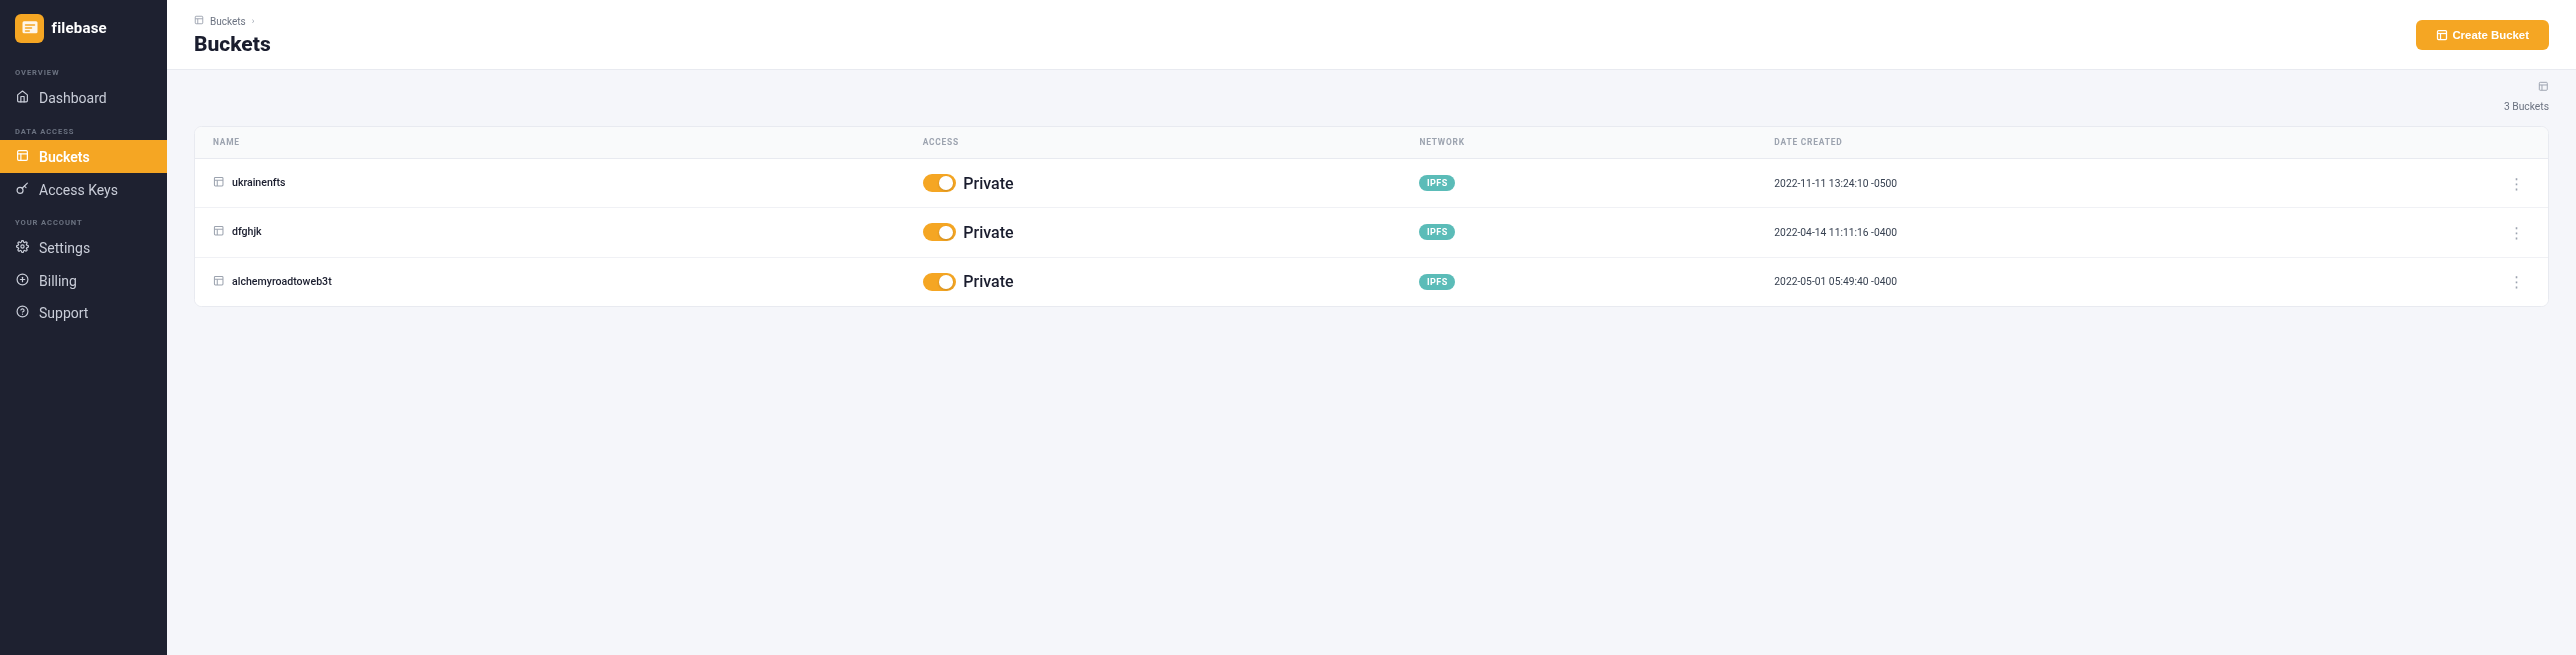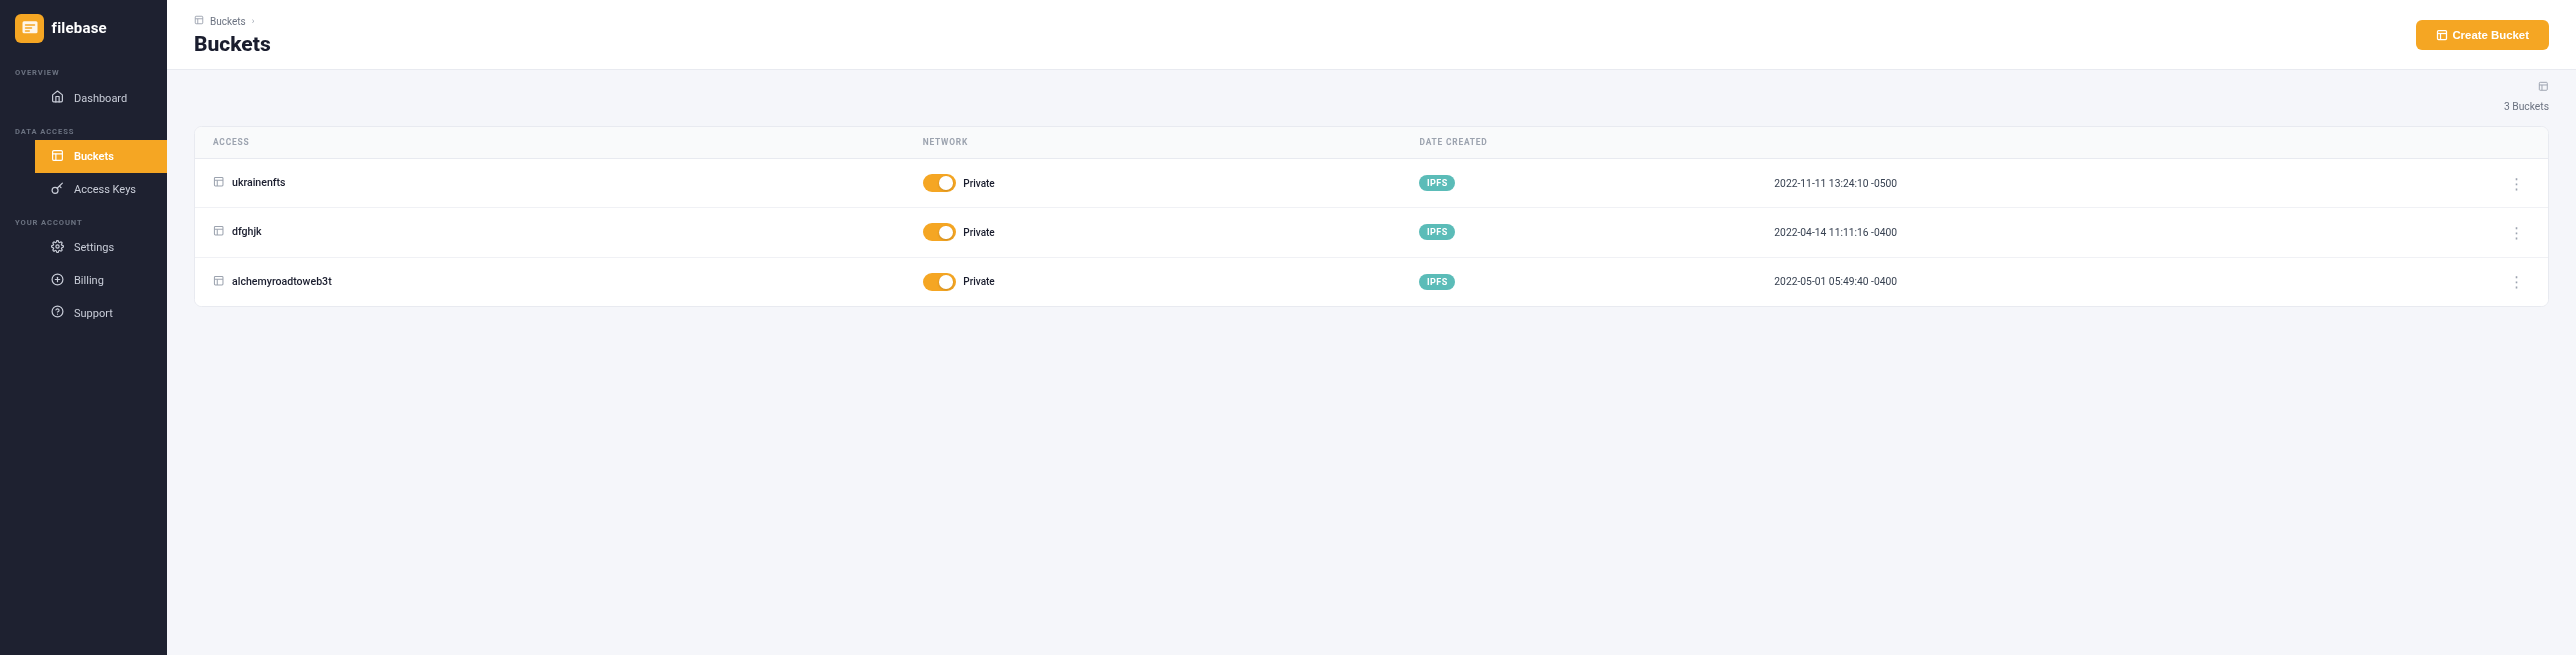--- a/index.html
+++ b/index.html
@@ -45,24 +45,23 @@
       padding: 12px 15px 4.6px 15px;
       text-transform: uppercase;
     }
     .sidebar-item {
       display: flex;
       align-items: center;
       gap: 9px;
       padding: 8.4px 15px;
       cursor: pointer;
       color: #c9cdd8;
-      font-size: 11px;
+      font-size: 14px;
       border-radius: 0;
       transition: background 0.15s;
-      margin-left: 35px;
     }
     .sidebar-item.active {
       background: #f5a623;
       color: #fff;
       font-weight: 600;
     }
     .sidebar-item .icon {
       font-size: 13px;
       width: 15px;
       text-align: center;
@@ -205,21 +204,21 @@
       position: absolute;
       top: 2.3px;
       left: 16.7px;
       width: 13.7px;
       height: 13.7px;
       background: #fff;
       border-radius: 50%;
       box-shadow: 0 0.8px 2.3px rgba(0,0,0,0.2);
     }
     .access-label {
-      font-size: 10px;
+      font-size: 16px;
       color: #1a1d2e;
       font-weight: 500;
     }
 
     
     .ipfs-badge {
       background: #5bbcb8;
       color: #fff;
       border-radius: 8px;
       padding: 3px 7.6px;
@@ -372,20 +371,21 @@
           <rect x="3" y="3" width="18" height="18" rx="2"></rect>
             <line x1="3" y1="9" x2="21" y2="9"></line>
             <line x1="9" y1="21" x2="9" y2="9"></line>
         </svg>
       </span>
       <span>3 Buckets</span>
     </div>
 
     <div class="table-container">
       <div class="table-header">
+        <div class="table-header-cell">Name</div>
         <div class="table-header-cell">Access</div>
         <div class="table-header-cell">Network</div>
         <div class="table-header-cell">Date Created</div>
         <div class="table-header-cell"></div>
       </div>
 
       <div class="table-row">
         <div class="bucket-name-cell">
           <span class="bucket-icon">
             <svg width="11.4" height="11.4" viewBox="0 0 24 24" fill="none" stroke="#9ca3af" stroke-width="2.2">

